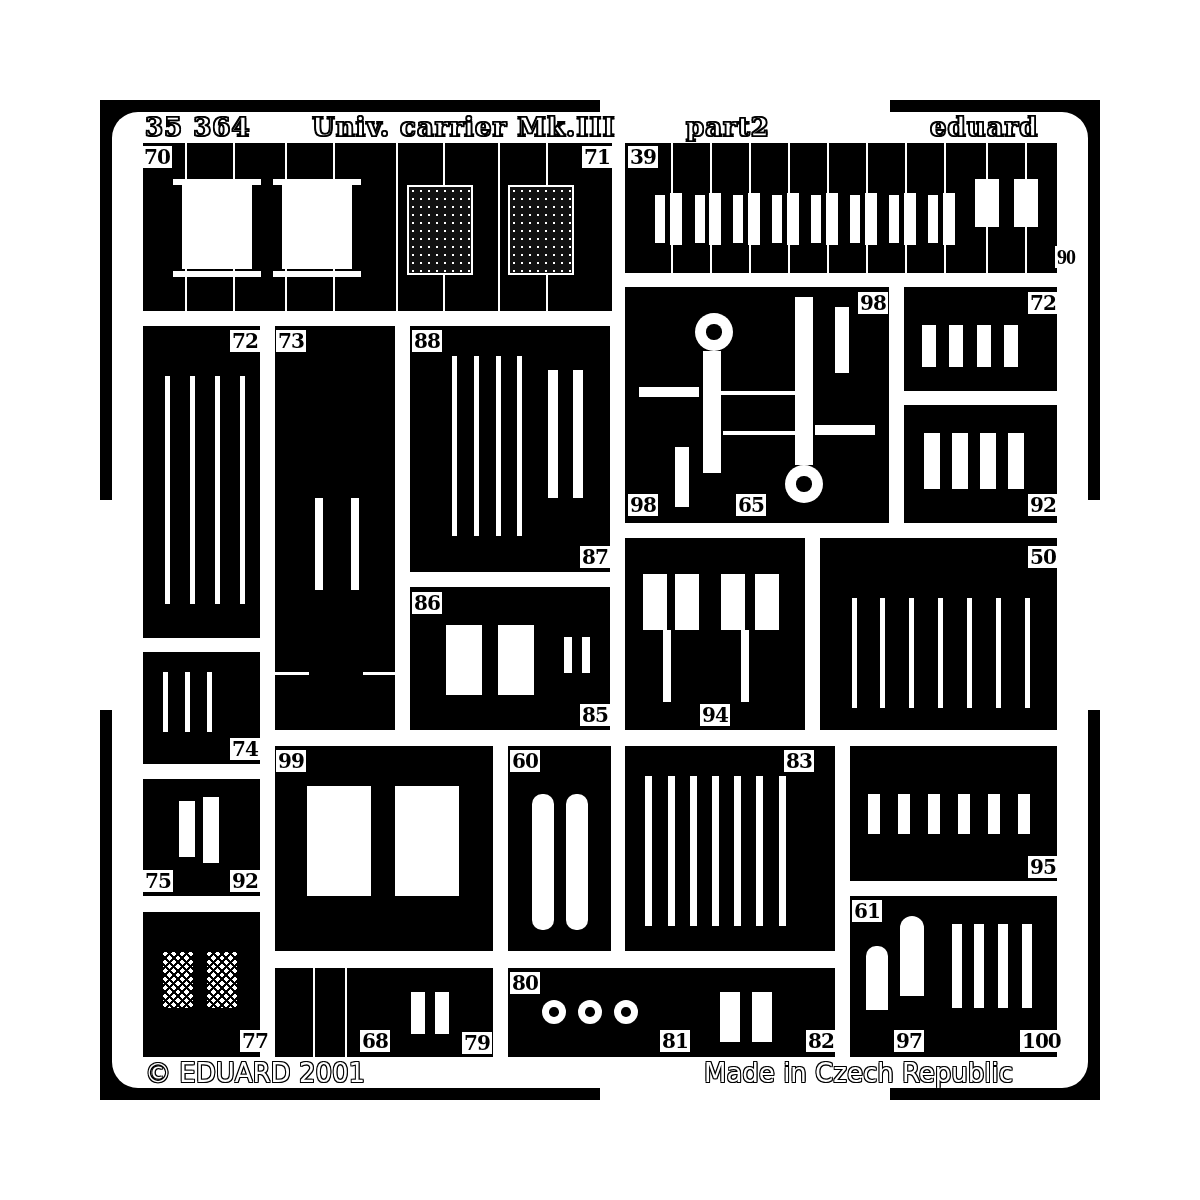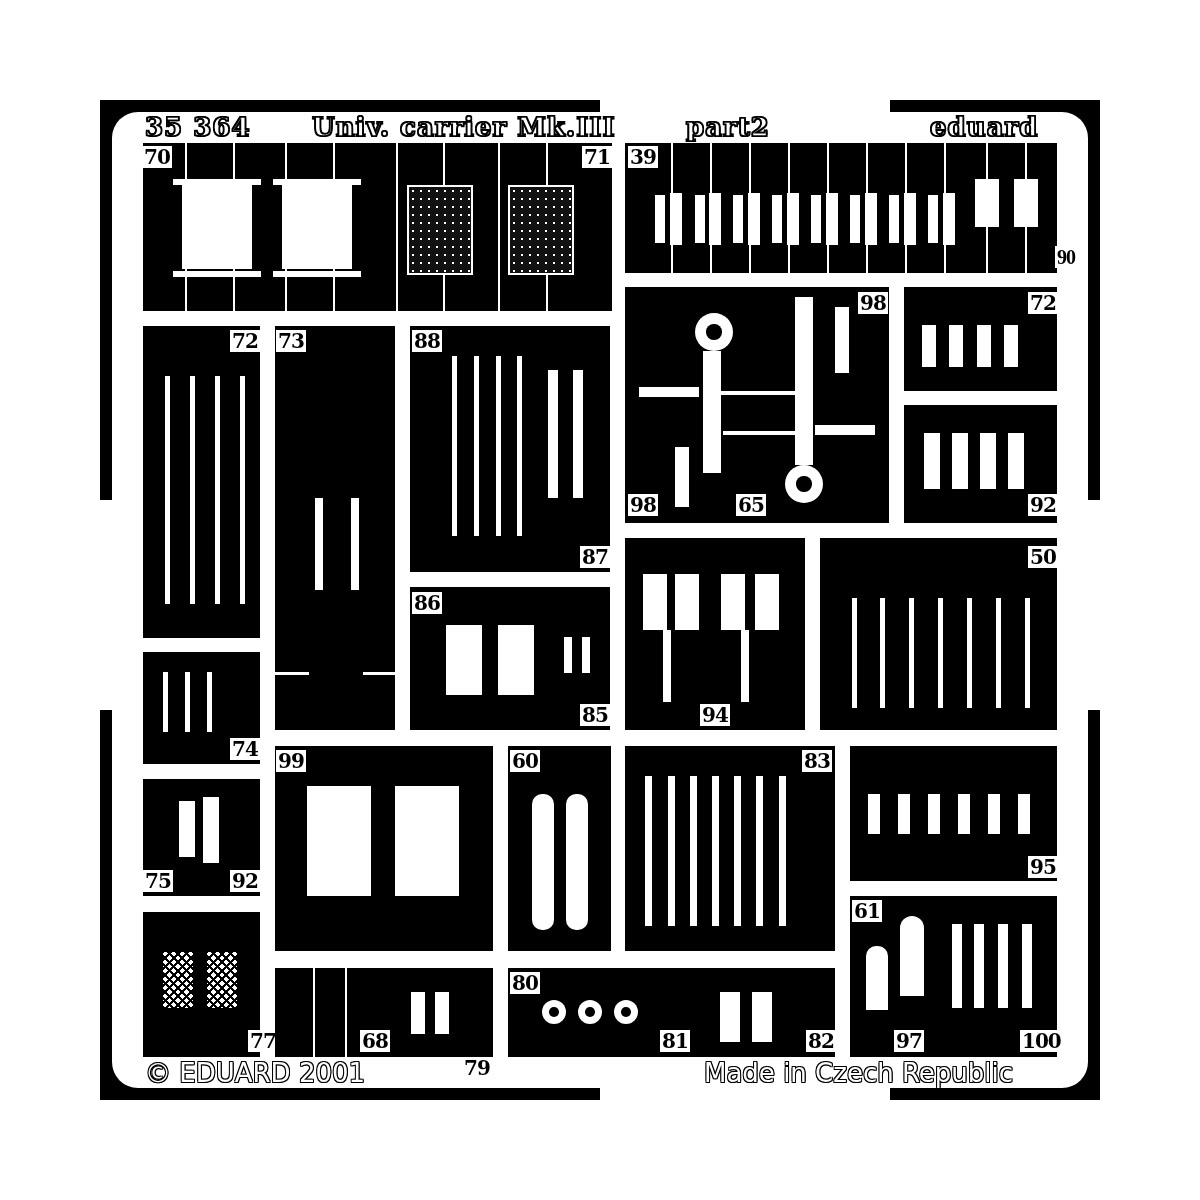--- a/index.html
+++ b/index.html
@@ -190,21 +190,21 @@
   <div class="w" style="left:36px;top:22px;width:16px;height:56px;"></div>
   <div class="w" style="left:60px;top:18px;width:16px;height:66px;"></div>
 </div>
 <div class="lbl" style="left:143px;top:870px;">75</div>
 <div class="lbl" style="left:230px;top:870px;">92</div>
 
 <div class="abs panel" style="left:143px;top:912px;width:117px;height:145px;">
   <div class="tread" style="left:20px;top:40px;width:30px;height:56px;"></div>
   <div class="tread" style="left:64px;top:40px;width:30px;height:56px;"></div>
 </div>
-<div class="lbl" style="left:248px;top:1030px;">77</div>
+<div class="lbl" style="left:240px;top:1030px;">77</div>
 
 <div class="abs panel" style="left:275px;top:746px;width:218px;height:205px;">
   <div class="w" style="left:32px;top:40px;width:64px;height:110px;"></div>
   <div class="w" style="left:120px;top:40px;width:64px;height:110px;"></div>
 </div>
 <div class="lbl" style="left:276px;top:750px;">99</div>
 
 <div class="abs panel" style="left:508px;top:746px;width:103px;height:205px;">
   <div class="w" style="left:24px;top:48px;width:22px;height:136px;border-radius:10px;"></div>
   <div class="w" style="left:58px;top:48px;width:22px;height:136px;border-radius:10px;"></div>
@@ -213,21 +213,21 @@
 
 <div class="abs panel" style="left:625px;top:746px;width:210px;height:205px;">
   <div class="rod" style="left:20px;top:30px;height:150px;width:7px;"></div>
   <div class="rod" style="left:43px;top:30px;height:150px;width:7px;"></div>
   <div class="rod" style="left:65px;top:30px;height:150px;width:7px;"></div>
   <div class="rod" style="left:87px;top:30px;height:150px;width:7px;"></div>
   <div class="rod" style="left:109px;top:30px;height:150px;width:7px;"></div>
   <div class="rod" style="left:131px;top:30px;height:150px;width:7px;"></div>
   <div class="rod" style="left:154px;top:30px;height:150px;width:7px;"></div>
 </div>
-<div class="lbl" style="left:802px;top:750px;">83</div>
+<div class="lbl" style="left:784px;top:750px;">83</div>
 
 <div class="abs panel" style="left:850px;top:746px;width:207px;height:135px;">
   <div class="w" style="left:18px;top:48px;width:12px;height:40px;"></div>
   <div class="w" style="left:48px;top:48px;width:12px;height:40px;"></div>
   <div class="w" style="left:78px;top:48px;width:12px;height:40px;"></div>
   <div class="w" style="left:108px;top:48px;width:12px;height:40px;"></div>
   <div class="w" style="left:138px;top:48px;width:12px;height:40px;"></div>
   <div class="w" style="left:168px;top:48px;width:12px;height:40px;"></div>
 </div>
 <div class="lbl" style="left:1028px;top:856px;">95</div>
@@ -244,21 +244,21 @@
 <div class="lbl" style="left:894px;top:1030px;">97</div>
 <div class="lbl" style="left:1020px;top:1030px;">100</div>
 
 <div class="abs panel" style="left:275px;top:968px;width:218px;height:89px;">
   <div class="sprue" style="left:38px;top:0;height:89px;"></div>
   <div class="sprue" style="left:70px;top:0;height:89px;"></div>
   <div class="w" style="left:136px;top:24px;width:14px;height:42px;"></div>
   <div class="w" style="left:160px;top:24px;width:14px;height:42px;"></div>
 </div>
 <div class="lbl" style="left:360px;top:1030px;">68</div>
-<div class="lbl" style="left:462px;top:1057px;">79</div>
+<div class="lbl" style="left:462px;top:1032px;">79</div>
 
 <div class="abs panel" style="left:508px;top:968px;width:327px;height:89px;">
   <div class="ring" style="left:34px;top:32px;width:24px;height:24px;"></div>
   <div class="ring" style="left:70px;top:32px;width:24px;height:24px;"></div>
   <div class="ring" style="left:106px;top:32px;width:24px;height:24px;"></div>
   <div class="w" style="left:212px;top:24px;width:20px;height:50px;"></div>
   <div class="w" style="left:244px;top:24px;width:20px;height:50px;"></div>
 </div>
 <div class="lbl" style="left:510px;top:972px;">80</div>
 <div class="lbl" style="left:660px;top:1030px;">81</div>

